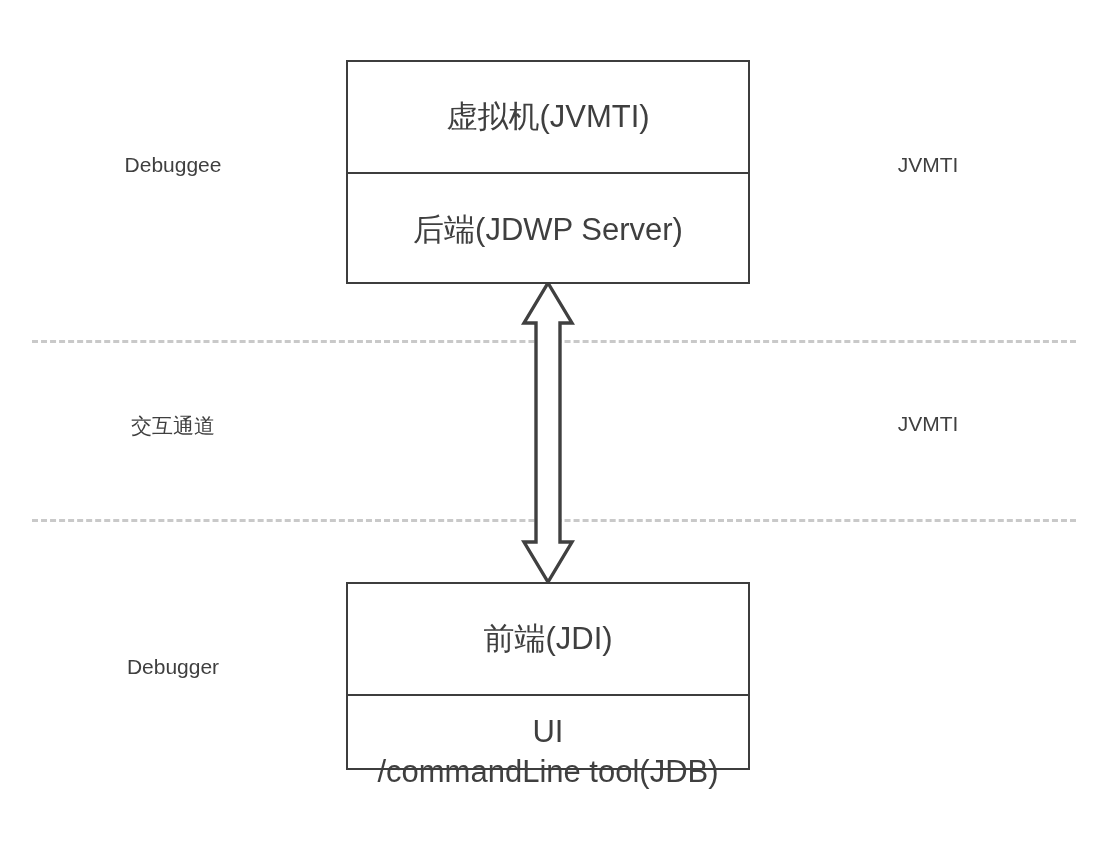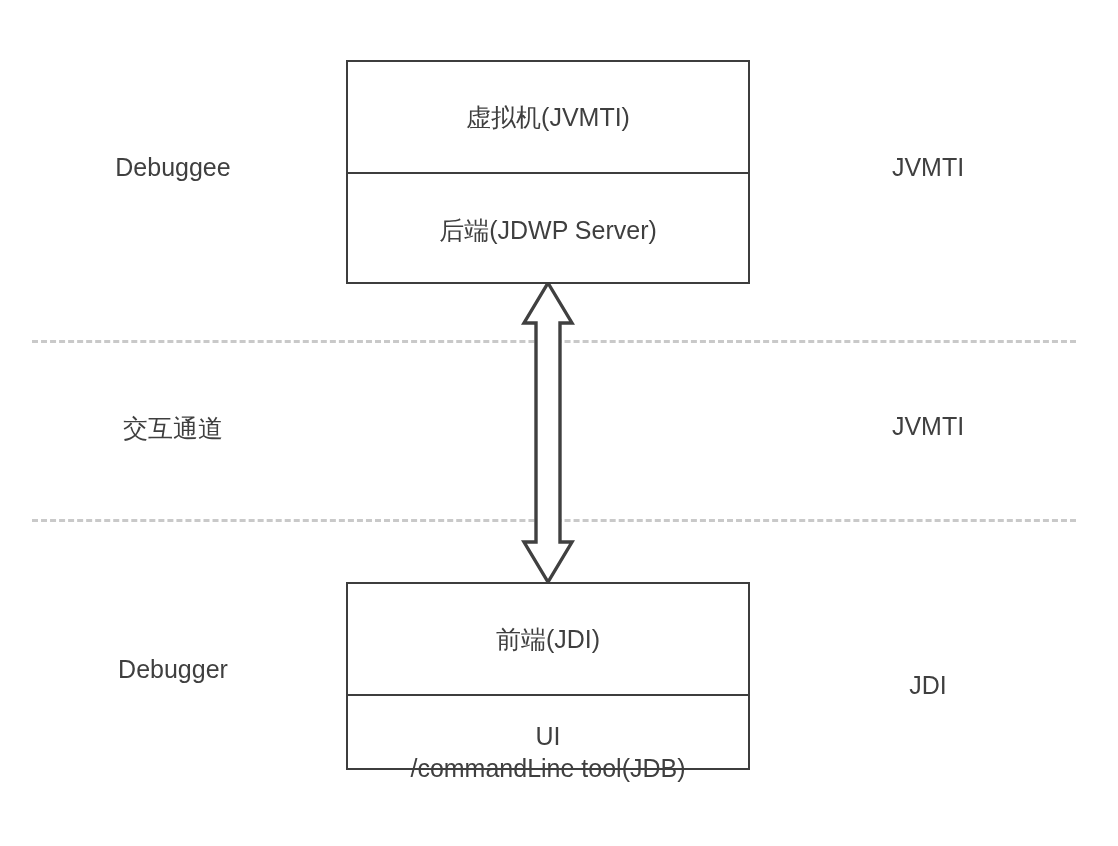--- a/index.html
+++ b/index.html
@@ -46,32 +46,32 @@
 
   .box-cell {
     flex: 0 0 auto;
     display: flex;
     align-items: center;
     justify-content: center;
     box-sizing: border-box;
     height: 112px;
     text-align: center;
     color: #3f3f3f;
-    font-size: 25px;
+    font-size: 31px;
     line-height: 1.28;
     padding: 0 10px;
   }
   .box-cell.upper { border-bottom: 2.5px solid #3d3d3d; }
   .cell-text { white-space: pre-line; }
 
   
   .side-label {
     position: absolute;
     color: #3f3f3f;
-    font-size: 25px;
+    font-size: 21px;
     white-space: nowrap;
   }
   .side-label.left  { left: 0;   width: 346px; text-align: center; }
   .side-label.right { left: 750px; width: 356px; text-align: center; }
 
   #label-debuggee { top: 153px; }
   #label-channel  { top: 412px; }
   #label-debugger { top: 655px; }
   #label-jvmti    { top: 153px; }
   #label-jdwp     { top: 412px; }
@@ -117,15 +117,14 @@
   <svg id="arrow-double" viewBox="0 0 56 305">
     <polygon points="28,3 52,43 40,43 40,262 52,262 28,302 4,262 16,262 16,43 4,43" fill="#ffffff" stroke="#404040" stroke-width="3.4" stroke-linejoin="miter"></polygon>
   </svg>
 
   <div class="side-label left" id="label-debuggee">Debuggee</div>
   <div class="side-label left" id="label-channel">交互通道</div>
   <div class="side-label left" id="label-debugger">Debugger</div>
 
   <div class="side-label right" id="label-jvmti">JVMTI</div>
   <div class="side-label right" id="label-jdwp">JVMTI</div>
-  <div class="side-label right" id="label-jdi">JDI</div>
 
 </div>
 
 </body></html>

